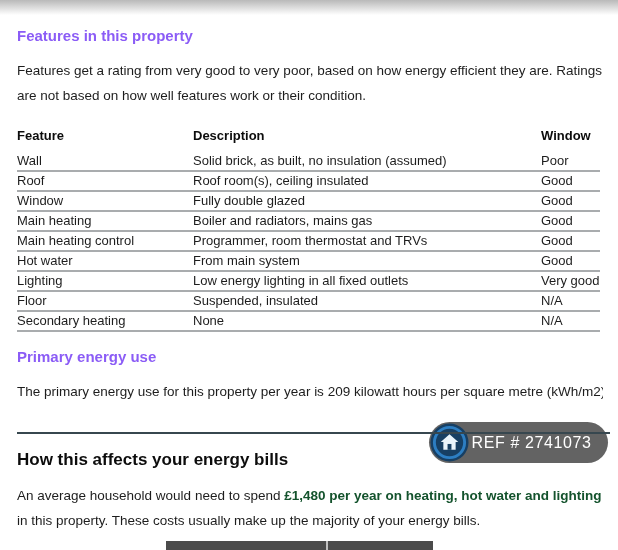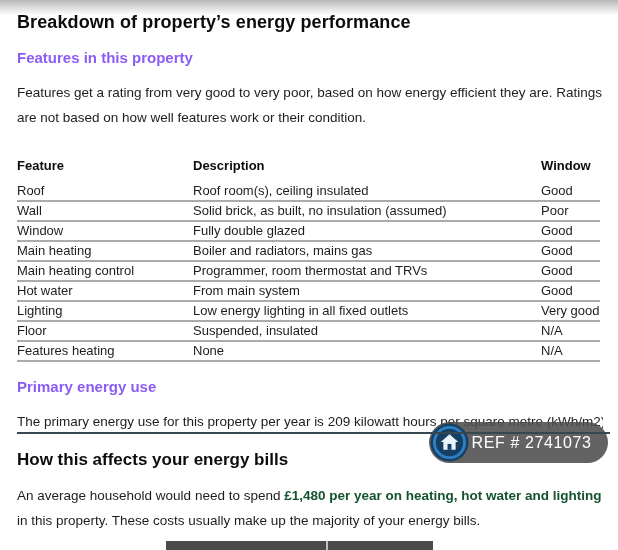--- a/index.html
+++ b/index.html
@@ -25,21 +25,21 @@
   h2.section-heading {
     margin: 16px 0 0 0; font-size: 15px; line-height: 18px;
     font-weight: bold; color: #8b5cf6;
   }
   p.body-text {
     margin: 13px 0 0 0; font-size: 13.5px; line-height: 25px;
     max-width: 586px;
   }
 
   table.features-table {
-    margin-top: 29px; border-collapse: collapse;
+    margin-top: 21px; border-collapse: collapse;
     width: 583px; table-layout: fixed;
     font-size: 13px;
   }
   table.features-table col.c-feature { width: 176px; }
   table.features-table col.c-desc { width: 348px; }
   table.features-table col.c-rating { width: 59px; }
   table.features-table th {
     text-align: left; font-weight: bold; color: #0c0c0c;
     padding: 0 0 9px 0; line-height: 14px; font-size: 13px;
   }
@@ -87,49 +87,48 @@
     background: rgba(255,255,255,0.65);
   }
 </style>
 </head>
 <body>
 
 <div class="top-shadow"></div>
 
 <div class="content">
 
-  <h1 class="page-title">Breakdown of property’s energy performance</h1>
 
   <h2 class="section-heading">Features in this property</h2>
 
   <p class="body-text">Features get a rating from very good to very poor, based on how energy efficient they are. Ratings are not based on how well features work or their condition.</p>
 
   <table class="features-table">
     <colgroup>
         <col class="c-feature">
         <col class="c-desc">
         <col class="c-rating">
       </colgroup>
     <thead>
       <tr>
         <th>Feature</th>
         <th>Description</th>
         <th>Window</th>
       </tr>
     </thead>
     <tbody>
       <tr>
+        <td>Wall</td>
+        <td>Solid brick, as built, no insulation (assumed)</td>
+        <td>Poor</td>
+      </tr>
+      <tr>
         <td>Roof</td>
         <td>Roof room(s), ceiling insulated</td>
         <td>Good</td>
-      </tr>
-      <tr>
-        <td>Wall</td>
-        <td>Solid brick, as built, no insulation (assumed)</td>
-        <td>Poor</td>
       </tr>
       <tr>
         <td>Window</td>
         <td>Fully double glazed</td>
         <td>Good</td>
       </tr>
       <tr>
         <td>Main heating</td>
         <td>Boiler and radiators, mains gas</td>
         <td>Good</td>
@@ -148,21 +147,21 @@
         <td>Lighting</td>
         <td>Low energy lighting in all fixed outlets</td>
         <td>Very good</td>
       </tr>
       <tr>
         <td>Floor</td>
         <td>Suspended, insulated</td>
         <td>N/A</td>
       </tr>
       <tr>
-        <td>Features heating</td>
+        <td>Secondary heating</td>
         <td>None</td>
         <td>N/A</td>
       </tr>
     </tbody>
   </table>
 
   <h2 class="section-heading primary-heading">Primary energy use</h2>
   <p class="body-text primary-para">The primary energy use for this property per year is 209 kilowatt hours per square metre (kWh/m2).</p>
 
 </div>

